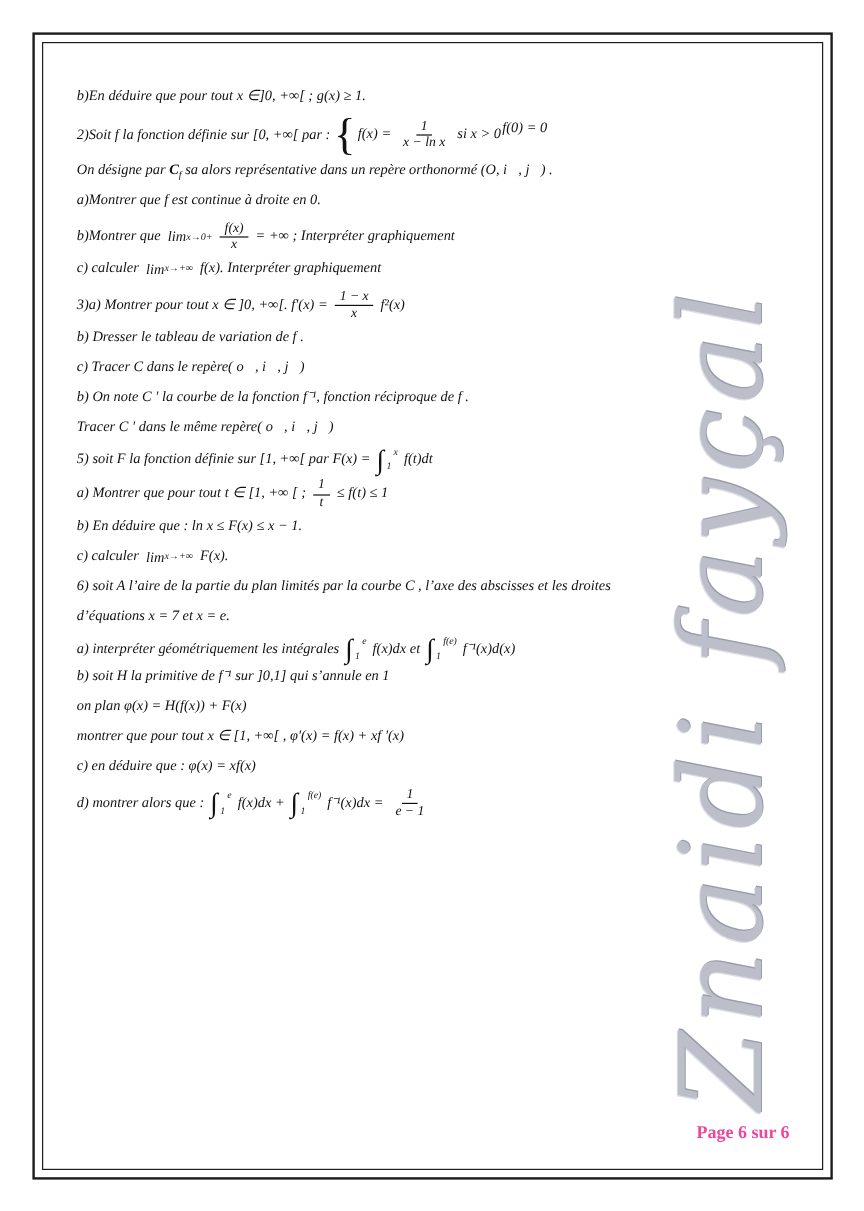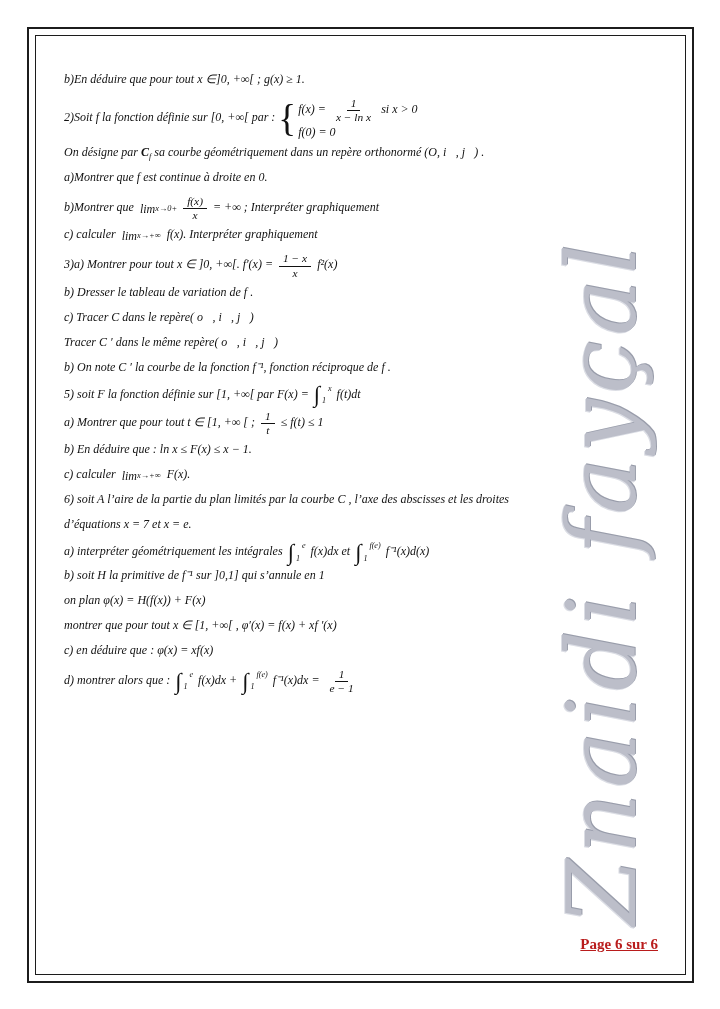--- a/index.html
+++ b/index.html
@@ -30,66 +30,66 @@
   .lim .limword{line-height:1;}
   .lim .limsub{font-size:0.7em;line-height:1.1;}
   .intg{display:inline-flex;align-items:center;vertical-align:middle;margin:0 2px;}
   .intg .intsign{font-style:normal;font-size:1.9em;line-height:0.85;}
   .intg .bounds{display:inline-flex;flex-direction:column;justify-content:space-between;
         height:2.5em;font-size:0.68em;line-height:1;margin-left:2px;}
   .intg .bsup{margin-left:6px;}
   .intg .bsub{margin-left:0;}
   .cases{display:inline-flex;align-items:center;vertical-align:middle;}
   .cases .brace{font-style:normal;font-size:3.1em;font-weight:300;line-height:0.85;margin-right:2px;}
-  .cases .rows{display:inline-flex;flex-direction:column;gap:1px;}
+  .cases .rows{display:inline-flex;flex-direction:row;gap:1px;}
   .cases .crow{white-space:nowrap;}
   .footer{position:absolute;right:62px;bottom:56px;z-index:3;
         font-style:normal;font-weight:bold;font-size:15px;
-        text-decoration:underline;color:#b91c1c;}
+        color:#ec4899;}
 </style>
 </head>
 <body>
 
 <div class="page">
   <div class="border-outer"></div>
   <div class="border-inner"></div>
   <div class="watermark">Znaidi fayçal</div>
   <div class="content">
       <div class="line"><span>b)En déduire que pour tout x ∈]0, +∞[ ;  g(x) ≥ 1.</span></div>
       <div class="line"><span>2)Soit f la fonction définie sur [0, +∞[ par  : </span><span class="cases">
           <span class="brace">{</span>
           <span class="rows">
             <span class="crow"><span>f(x) = </span><span class="frac">
                 <span class="num">1</span>
                 <span class="den">x − ln x</span>
               </span><span> si  x &gt; 0</span></span>
             <span class="crow"><span>f(0) = 0</span></span>
           </span>
         </span></div>
-      <div class="line"><span>On désigne par </span><span class="bold">C</span><sub class="subs">f</sub><span>  sa courbe géométriquement dans un repère orthonormé (O, i⃗, j⃗) .</span></div>
+      <div class="line"><span>On désigne par </span><span class="bold">C</span><sub class="subs">f</sub><span>  sa alors représentative dans un repère orthonormé (O, i⃗, j⃗) .</span></div>
       <div class="line"><span>a)Montrer que f  est continue à droite en 0.</span></div>
       <div class="line"><span>b)Montrer que </span><span class="lim">
           <span class="limword">lim</span>
           <span class="limsub">x→0+</span>
         </span><span class="frac">
           <span class="num">f(x)</span>
           <span class="den">x</span>
         </span><span> = +∞  ; Interpréter graphiquement</span></div>
       <div class="line"><span>c) calculer  </span><span class="lim">
           <span class="limword">lim</span>
           <span class="limsub">x→+∞</span>
         </span><span> f(x). Interpréter graphiquement</span></div>
       <div class="line"><span>3)a)  Montrer pour tout x ∈ ]0, +∞[. f′(x) = </span><span class="frac">
           <span class="num">1 − x</span>
           <span class="den">x</span>
         </span><span> f²(x)</span></div>
       <div class="line"><span>b) Dresser le tableau de variation de f  .</span></div>
       <div class="line"><span>c) Tracer C  dans le repère( o⃗, i⃗, j⃗)</span></div>
+      <div class="line"><span>b) On note C ′ la courbe de la fonction f⁻¹, fonction réciproque de f  .</span></div>
       <div class="line"><span>Tracer C ′ dans le même repère( o⃗, i⃗, j⃗)</span></div>
-      <div class="line"><span>b) On note C ′ la courbe de la fonction f⁻¹, fonction réciproque de f  .</span></div>
       <div class="line"><span>5) soit F la fonction définie sur [1, +∞[ par F(x) = </span><span class="intg">
           <span class="intsign">∫</span>
           <span class="bounds">
             <span class="bsup">x</span>
             <span class="bsub">1</span>
           </span>
         </span><span> f(t)dt</span></div>
       <div class="line"><span>a) Montrer que pour tout t ∈ [1, +∞ [  ; </span><span class="frac">
           <span class="num">1</span>
           <span class="den">t</span>

